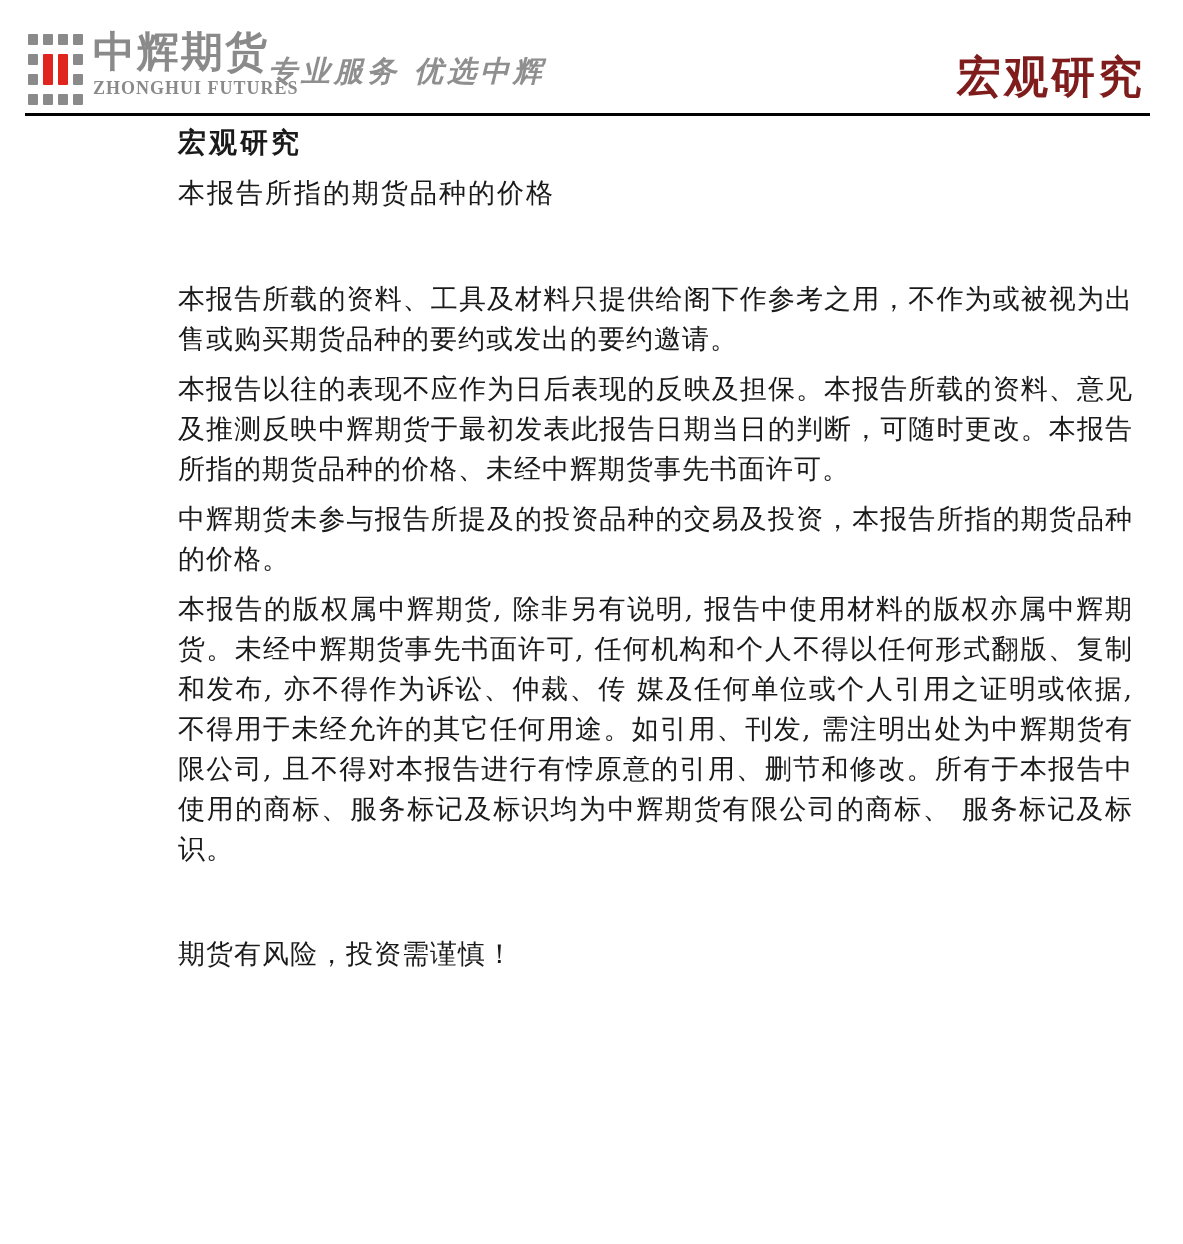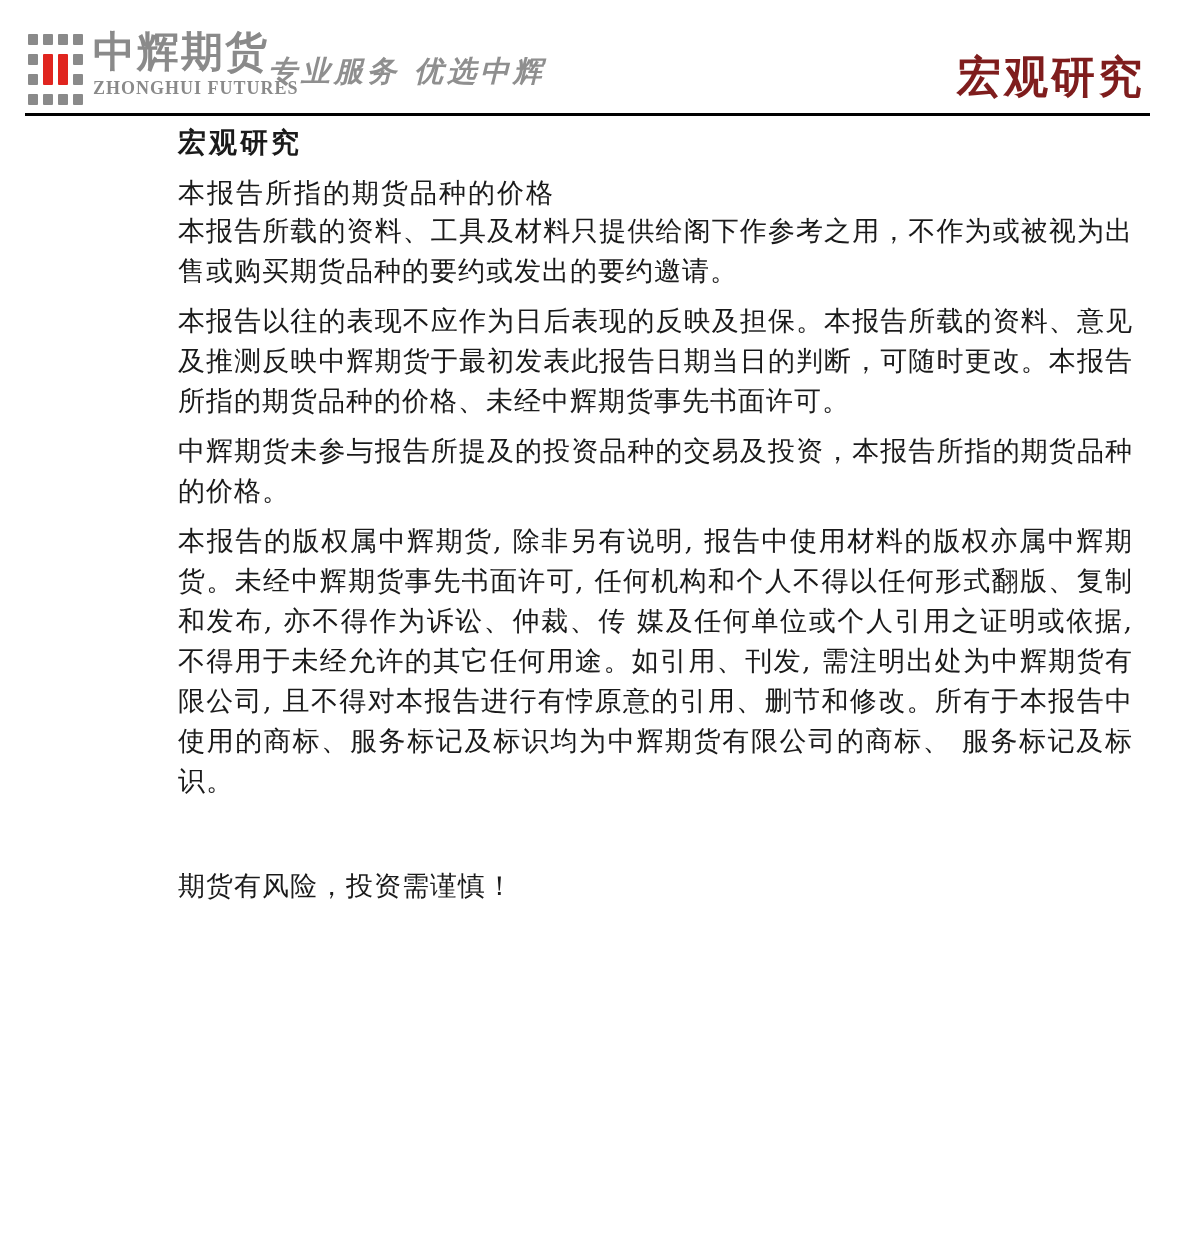--- a/index.html
+++ b/index.html
@@ -99,21 +99,21 @@
     letter-spacing: 3px;
   }
 
   .intro {
     margin: 14px 0 0 0;
     font-size: 27px;
     line-height: 36px;
     letter-spacing: 2px;
   }
 
-  .paragraphs { }
+  .paragraphs { margin-top: 68px; }
   .para {
     margin: 0 0 10px 0;
     font-size: 27px;
     line-height: 40px;
     letter-spacing: 1px;
     text-align: justify;
   }
 
   .risk-warning {
     margin: 67px 0 0 0;

